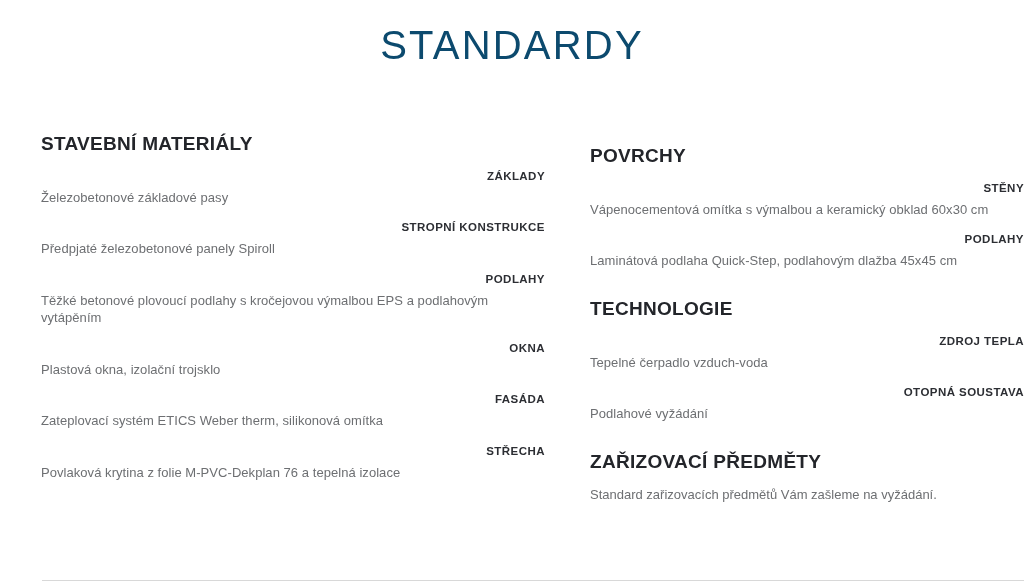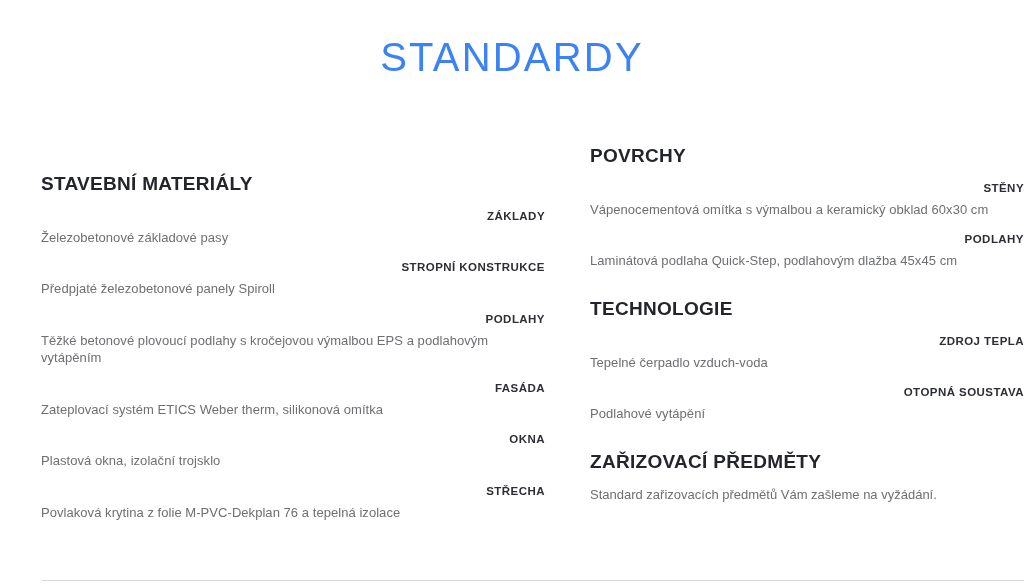--- a/index.html
+++ b/index.html
@@ -25,42 +25,42 @@
     height: 588px;
     position: relative;
   }
 
   
   .page-title {
     text-align: center;
     font-size: 40px;
     font-weight: 300;
     letter-spacing: 2.2px;
-    color: #3b82f6;
+    color: #0c4a6e;
     margin: 0;
-    padding-top: 34px;
+    padding-top: 22px;
     line-height: 1.15;
     font-family: "Liberation Sans", "DejaVu Sans", sans-serif;
   }
 
   
   .columns {
     position: absolute;
     top: 133px;
     left: 0;
     width: 1024px;
     display: flex;
     align-items: flex-start;
   }
 
   .col {
     flex: 0 0 auto;
   }
 
-  .col-left  { width: 545px; padding-left: 41px; margin-top: 40px; }
+  .col-left  { width: 545px; padding-left: 41px; }
   .col-right { width: 479px; padding-left: 45px; margin-top: 12px; }
 
   
   .section-title {
     font-size: 19px;
     font-weight: bold;
     color: #23252a;
     letter-spacing: 0.3px;
     margin: 0 0 13px 0;
     line-height: 1.2;
@@ -138,30 +138,30 @@
           <div class="entry-label">STROPNÍ KONSTRUKCE</div>
           <div class="entry-text">Předpjaté železobetonové panely Spiroll</div>
         </div>
 
         <div class="entry">
           <div class="entry-label">PODLAHY</div>
           <div class="entry-text">Těžké betonové plovoucí podlahy s kročejovou výmalbou EPS a podlahovým vytápěním</div>
         </div>
 
         <div class="entry">
+          <div class="entry-label">OKNA</div>
+          <div class="entry-text">Plastová okna, izolační trojsklo</div>
+        </div>
+
+        <div class="entry">
           <div class="entry-label">FASÁDA</div>
           <div class="entry-text">Zateplovací systém ETICS Weber therm, silikonová omítka</div>
         </div>
 
         <div class="entry">
-          <div class="entry-label">OKNA</div>
-          <div class="entry-text">Plastová okna, izolační trojsklo</div>
-        </div>
-
-        <div class="entry">
           <div class="entry-label">STŘECHA</div>
           <div class="entry-text">Povlaková krytina z folie M-PVC-Dekplan 76 a tepelná izolace</div>
         </div>
 
       </div>
     </div>
 
     <div class="col col-right">
 
       <div class="section">
@@ -182,21 +182,21 @@
       <div class="section">
         <h2 class="section-title">TECHNOLOGIE</h2>
 
         <div class="entry">
           <div class="entry-label">ZDROJ TEPLA</div>
           <div class="entry-text">Tepelné čerpadlo vzduch-voda</div>
         </div>
 
         <div class="entry">
           <div class="entry-label">OTOPNÁ SOUSTAVA</div>
-          <div class="entry-text">Podlahové vytápění</div>
+          <div class="entry-text">Podlahové vyžádání</div>
         </div>
       </div>
 
       <div class="section">
         <h2 class="section-title">ZAŘIZOVACÍ PŘEDMĚTY</h2>
         <div class="section-note">Standard zařizovacích předmětů Vám zašleme na vyžádání.</div>
       </div>
 
     </div>
   </div>

